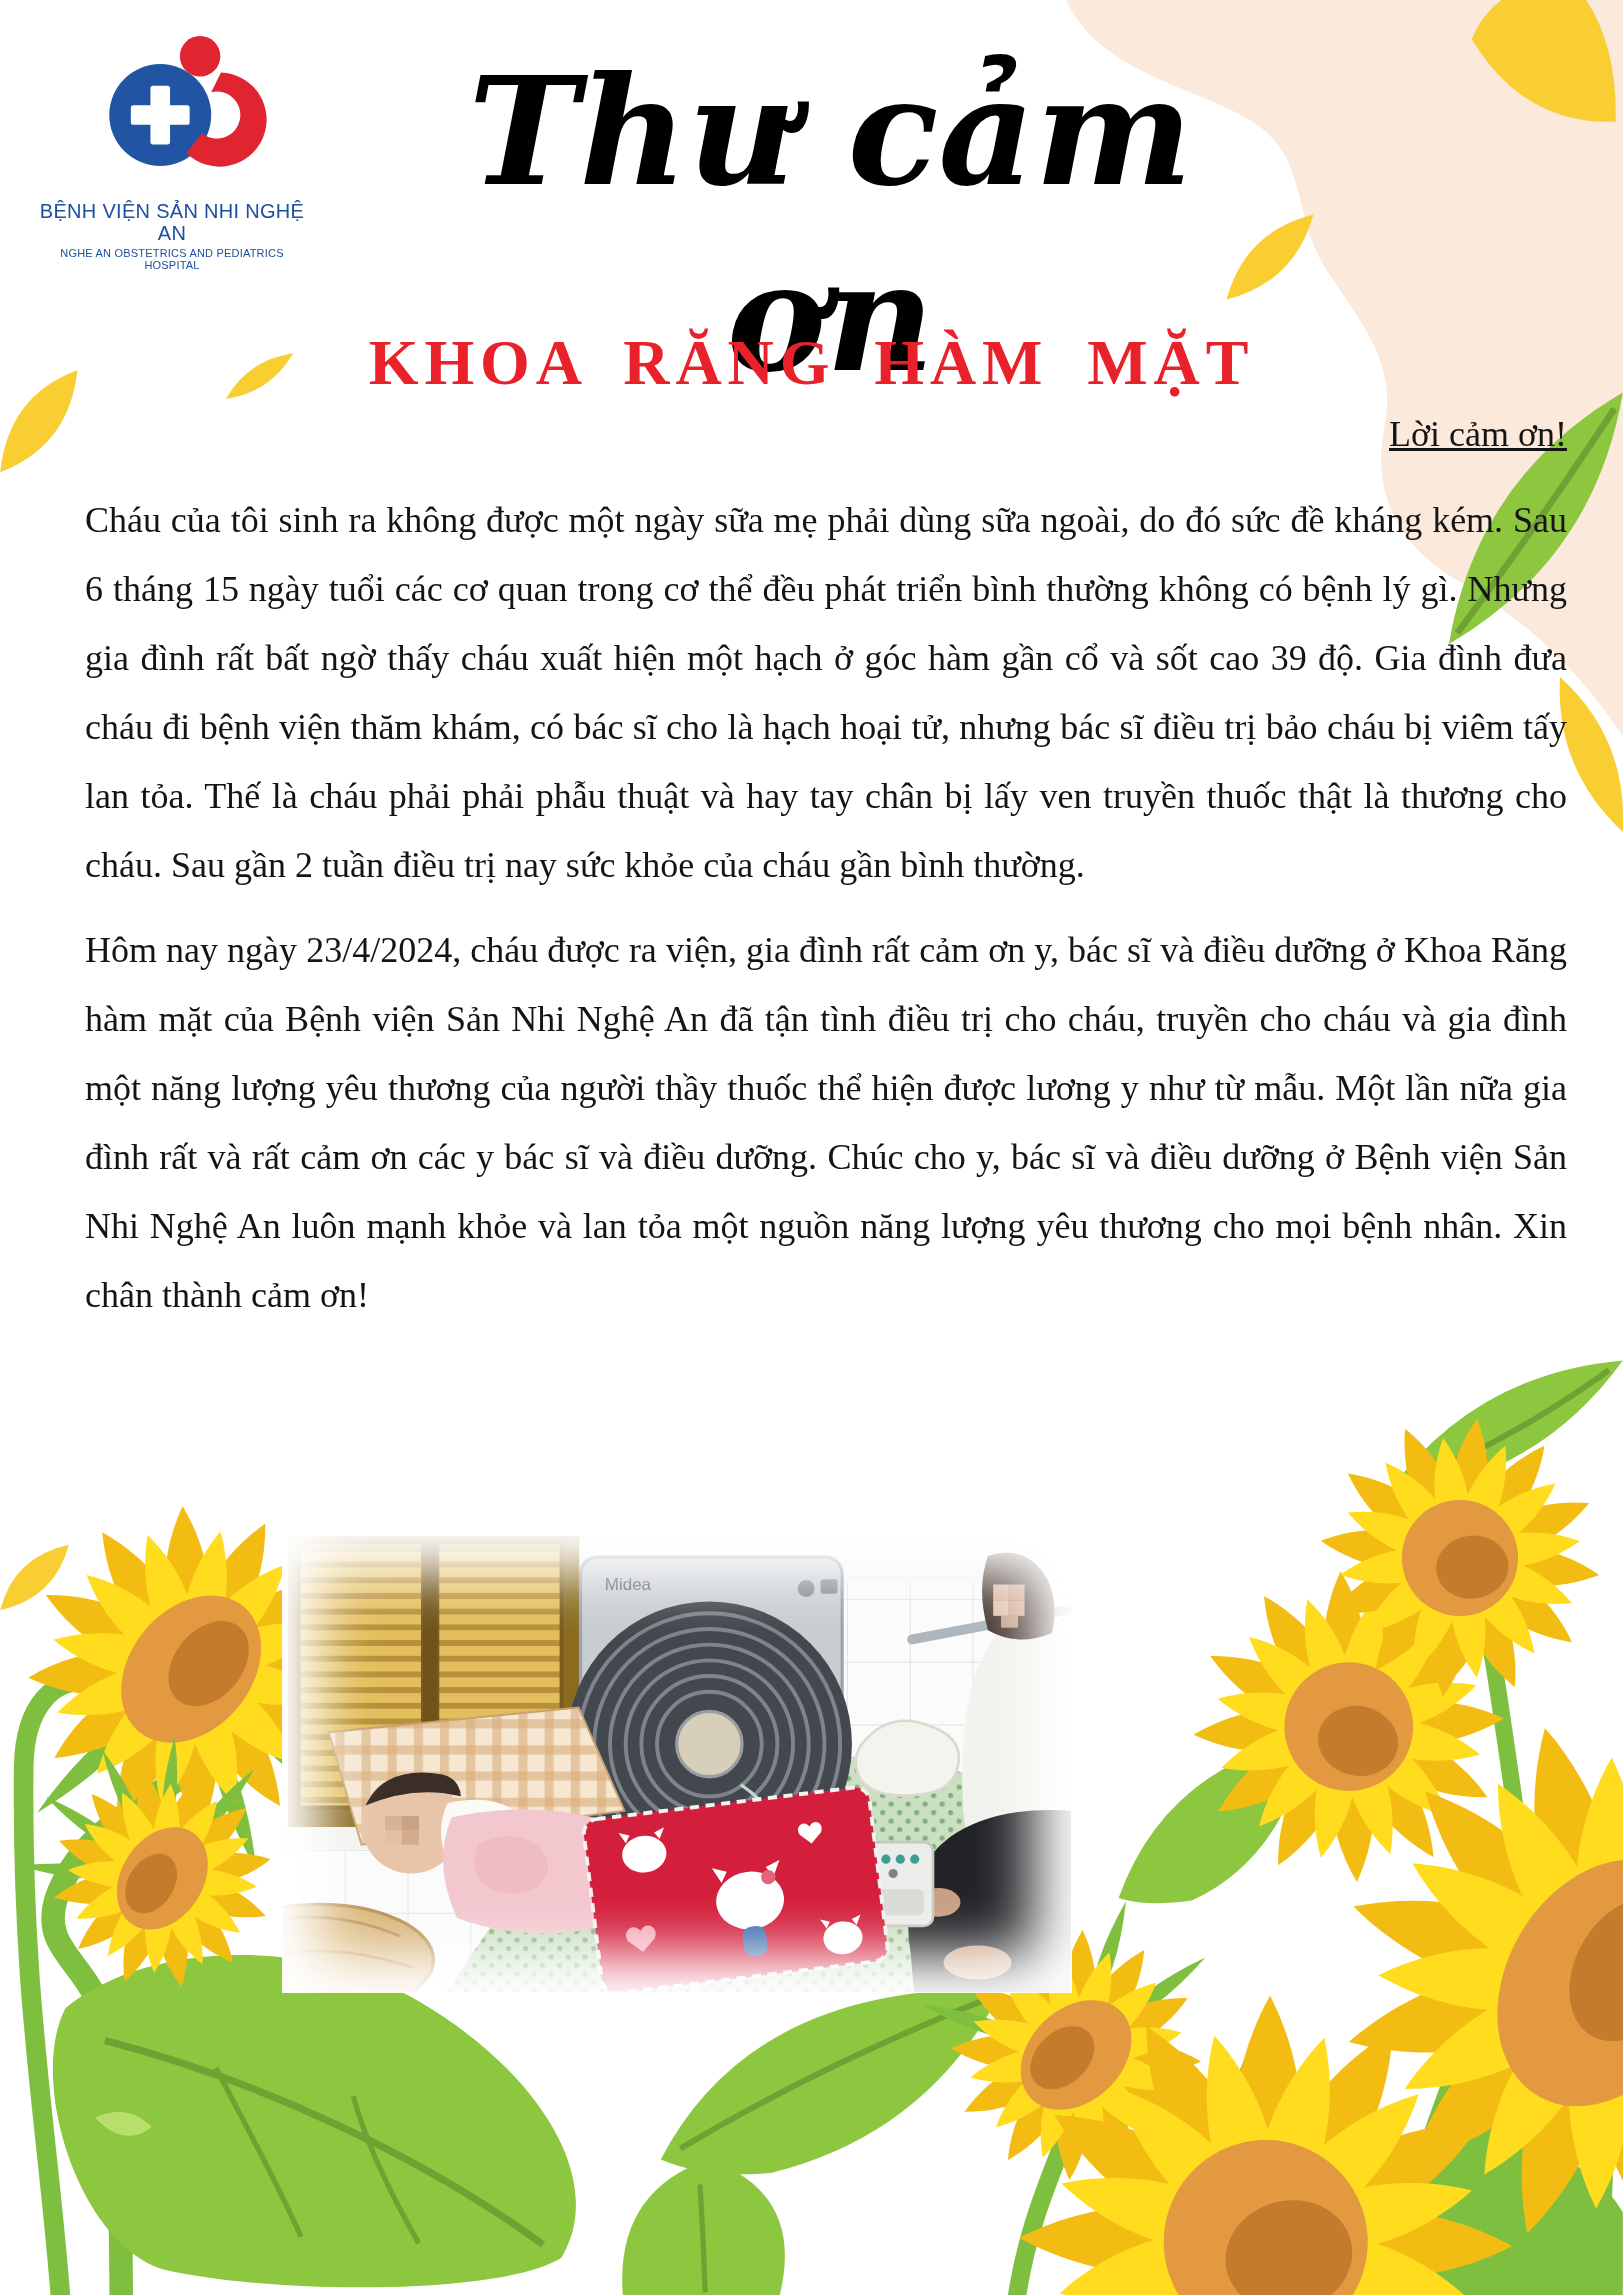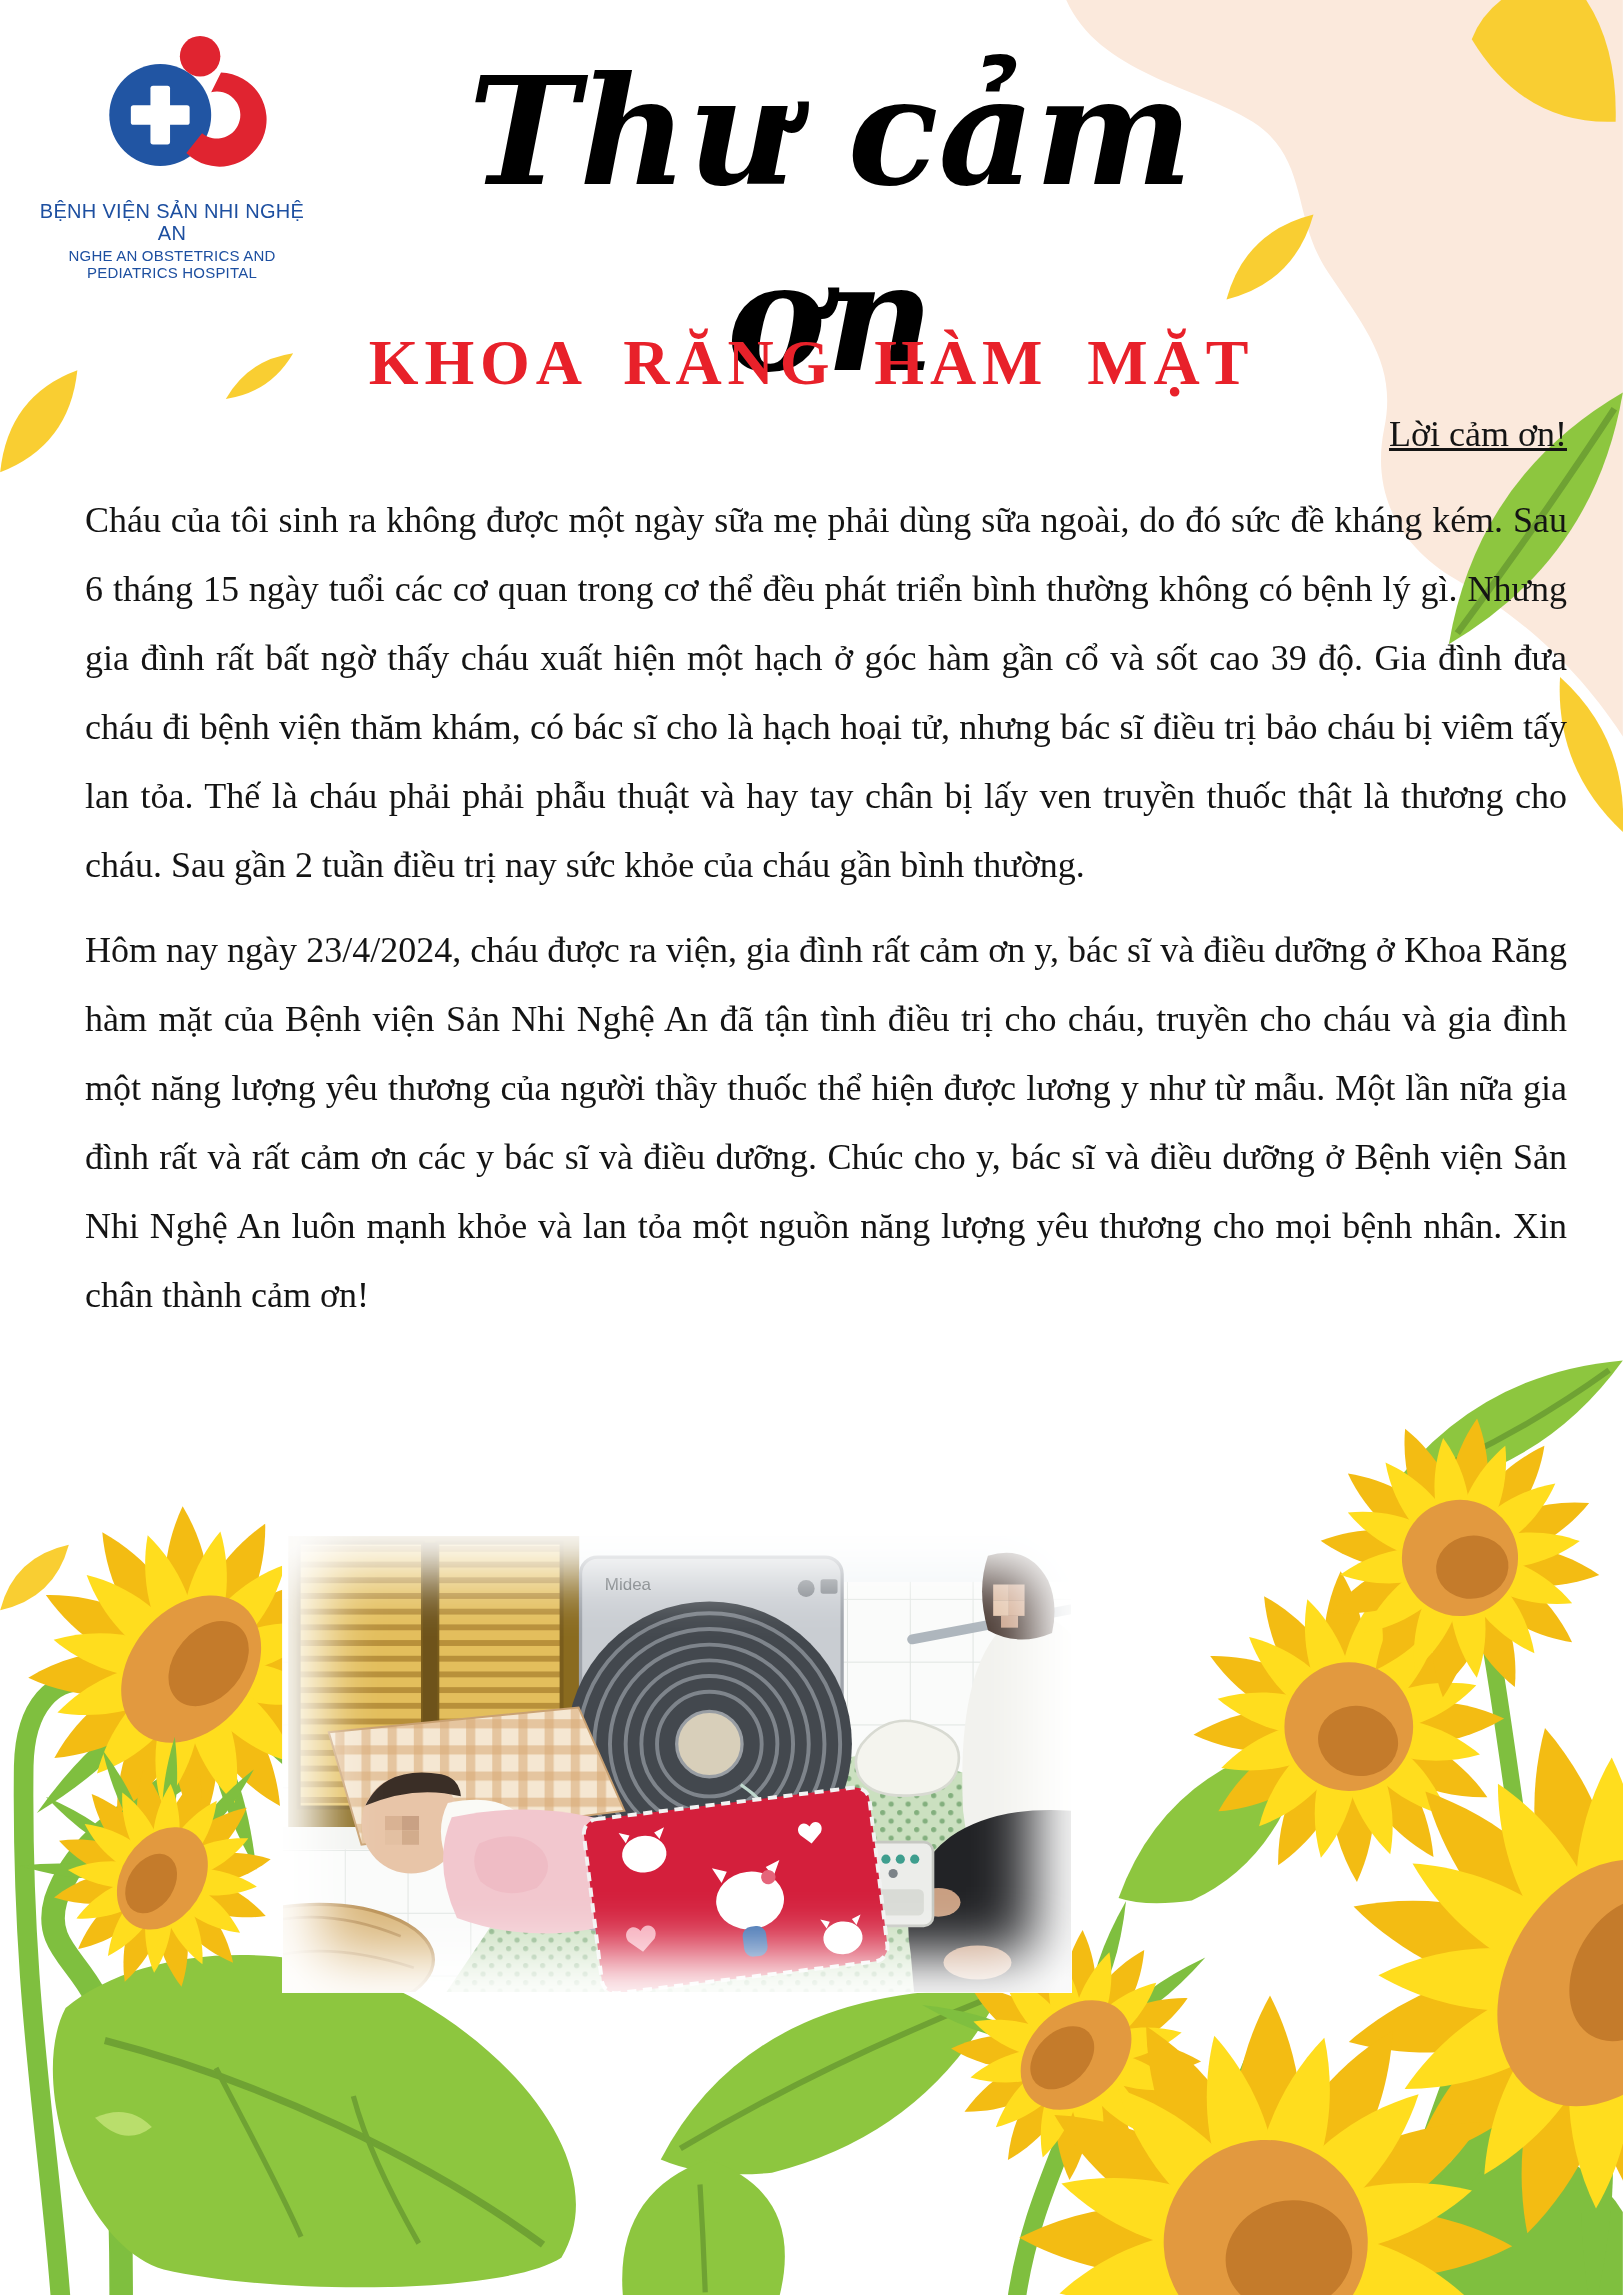--- a/index.html
+++ b/index.html
@@ -6,21 +6,21 @@
   .page{
     position:relative;width:1623px;height:2295px;background:#ffffff;overflow:hidden;
     font-family:"Liberation Serif","DejaVu Serif",serif;
   }
   .decor{position:absolute;inset:0;width:100%;height:100%;z-index:1;}
   
   .logo{position:absolute;left:38px;top:17px;width:268px;text-align:center;z-index:3;}
   .logo-mark{width:196px;height:183px;margin:0 auto;display:block;}
   .logo-name{font-family:"Liberation Sans",sans-serif;font-weight:normal;font-size:20px;
     color:#1d4fa0;letter-spacing:0.3px;line-height:1.1;}
-  .logo-sub{font-family:"Liberation Sans",sans-serif;font-size:15px;color:#1d4fa0;
+  .logo-sub{font-family:"Liberation Sans",sans-serif;font-size:11px;color:#1d4fa0;
     letter-spacing:0.2px;margin-top:2.6px;}
   
   .title{position:absolute;left:379px;top:39px;width:903px;text-align:center;z-index:2;
     font-family:"DejaVu Serif",serif;font-style:italic;font-weight:bold;
     font-size:149px;line-height:1.25;color:#000000;}
   .subtitle{position:absolute;left:288px;top:326px;width:1047px;text-align:center;z-index:2;
     font-weight:bold;font-size:64px;color:#e8212a;letter-spacing:5.9px;word-spacing:17px;
     font-family:"Liberation Serif","DejaVu Serif",serif;}
   
   .body-text{position:absolute;left:85px;top:400px;width:1482px;z-index:2;

